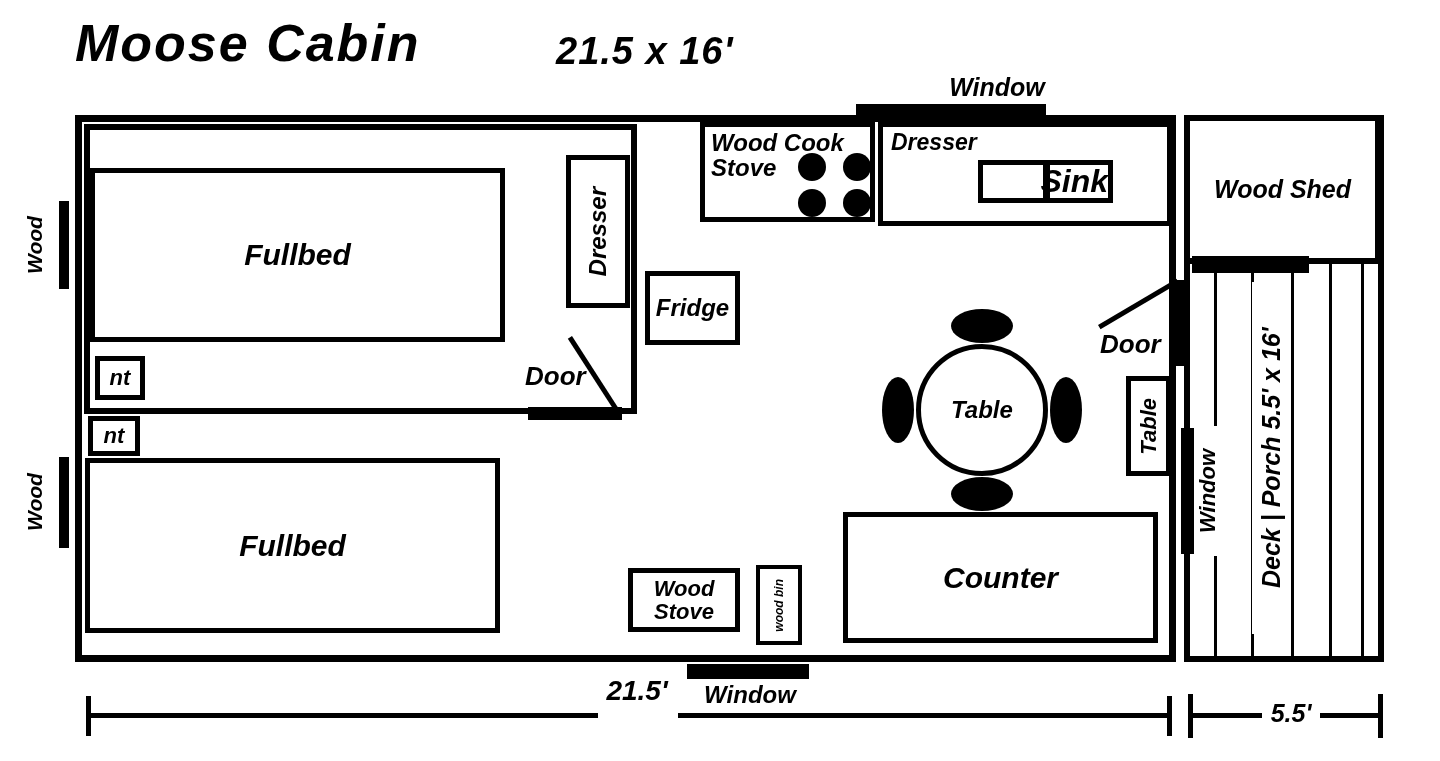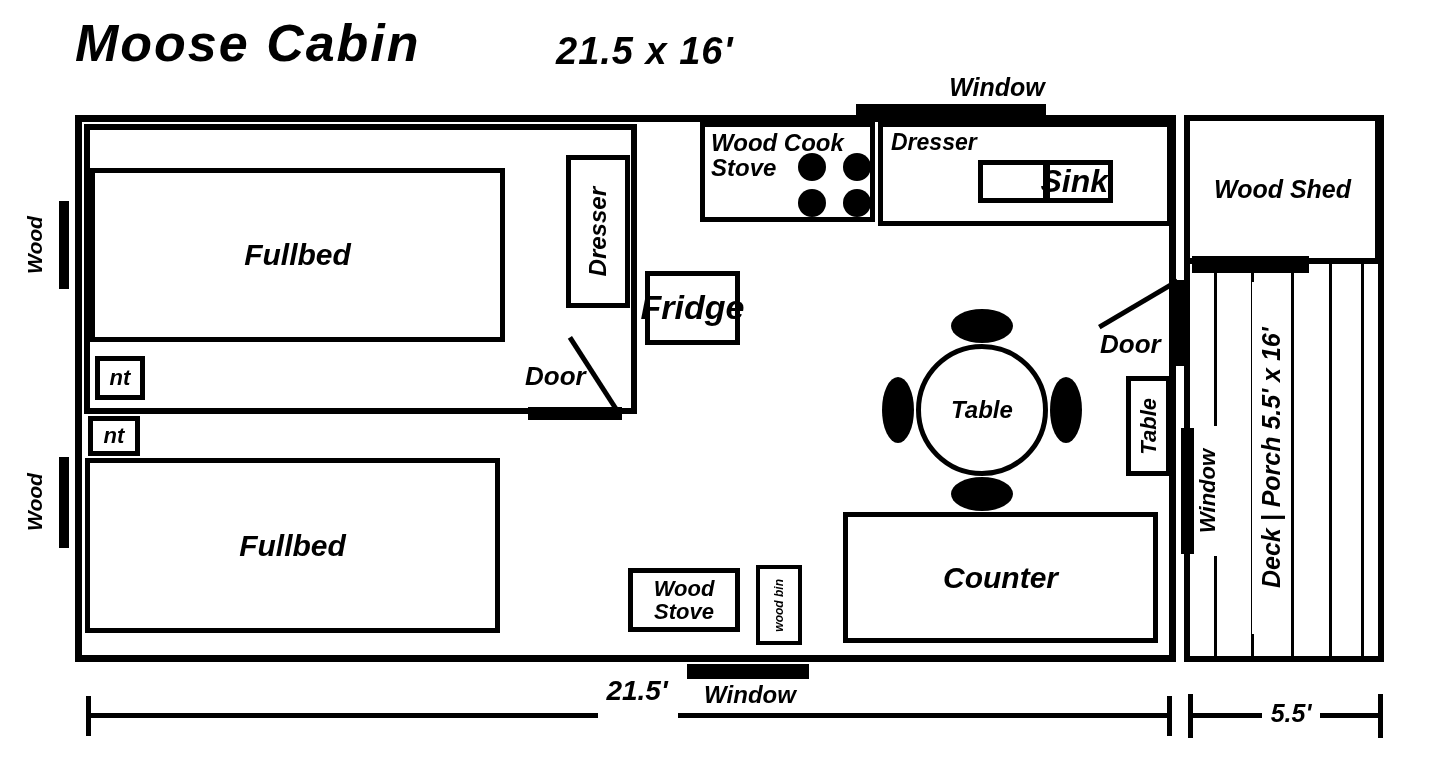--- a/index.html
+++ b/index.html
@@ -112,21 +112,21 @@
   </div>
 
   <div class="diag" style="left:1098px;top:325px;width:91px;transform:rotate(-30.5deg);"></div>
   <div class="bar" style="left:1174px;top:280px;width:14px;height:86px;"></div>
   <div class="lbl" style="left:1100px;top:331px;font-size:26px;">Door</div>
 
   <div class="bar" style="left:1181px;top:428px;width:13px;height:126px;"></div>
   <div class="lbl vtext center" style="left:1194px;top:426px;width:27px;height:130px;font-size:22px;background:#fff;">Window</div>
 
   <div class="box" style="left:645px;top:271px;width:95px;height:74px;">
-    <span class="lbl" style="position:static;font-size:34px;">Fridge</span>
+    <span class="lbl" style="position:static;font-size:24px;">Fridge</span>
   </div>
 
   <div class="box" style="left:843px;top:512px;width:315px;height:131px;">
     <span class="lbl" style="position:static;font-size:30px;">Counter</span>
   </div>
 
   <div class="box" style="left:628px;top:568px;width:112px;height:64px;">
     <div class="lbl" style="position:static;font-size:22px;text-align:center;">
       <div>Wood</div>
       <div>Stove</div>

